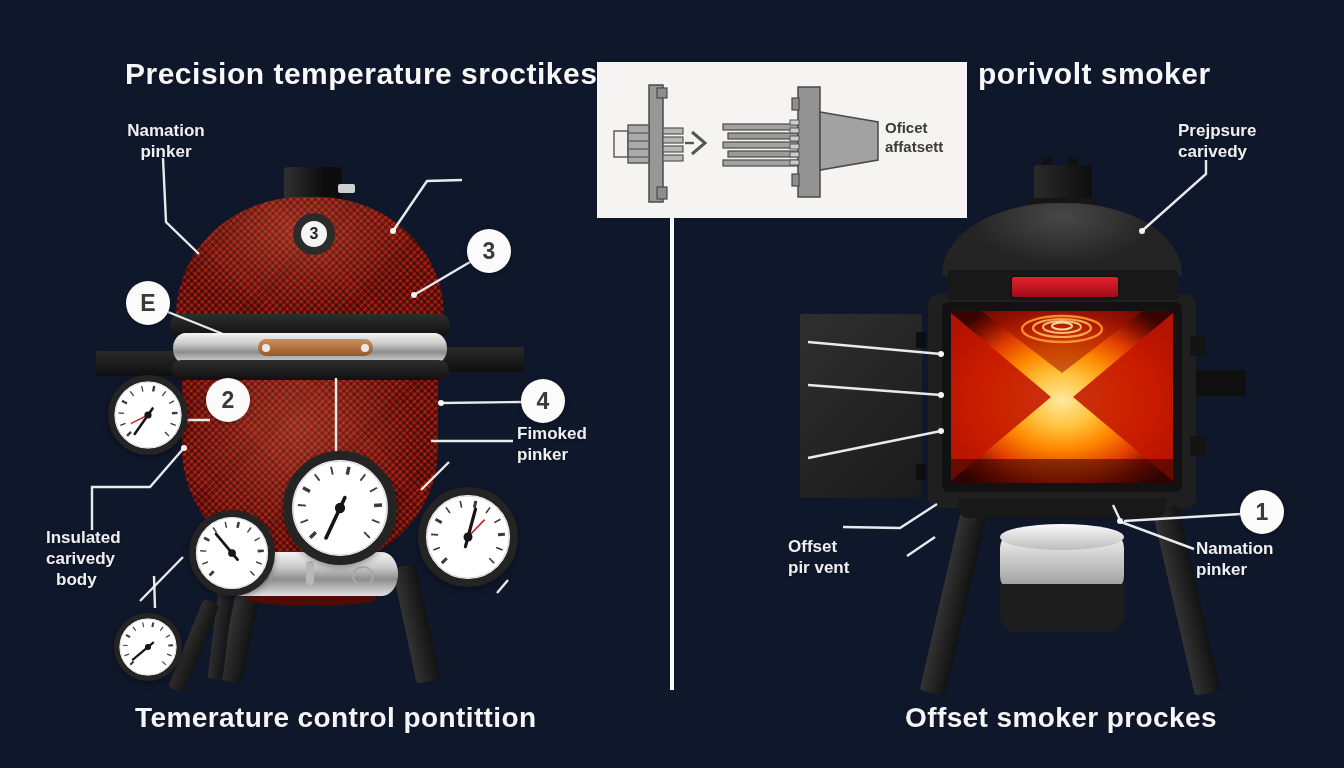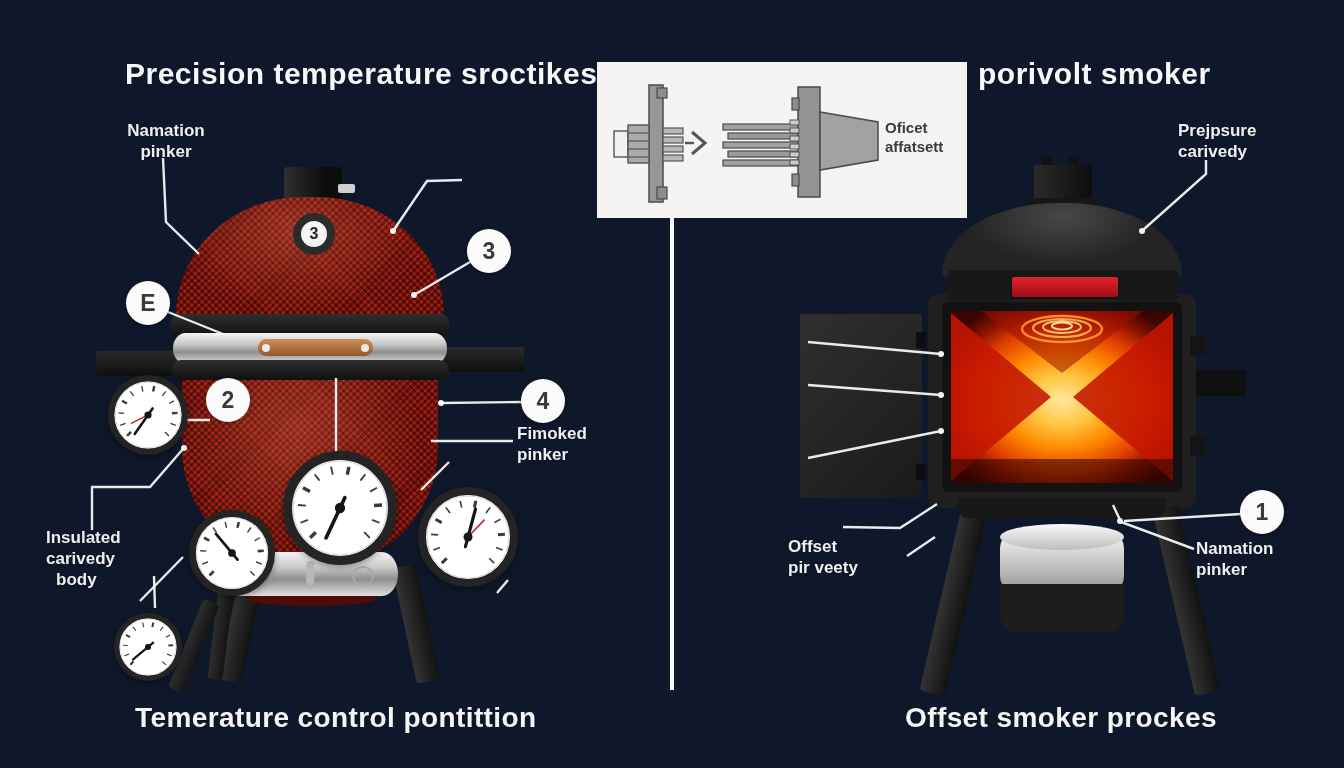--- a/index.html
+++ b/index.html
@@ -302,21 +302,21 @@
   <div class="abs callout" style="left:1240px;top:490px;">
       <span>1</span>
     </div>
 
   <div class="abs lbl" style="left:1178px;top:120px;z-index:8;">
     <div>Prejpsure</div>
     <div>carivedy</div>
   </div>
   <div class="abs lbl" style="left:788px;top:536px;z-index:8;">
     <div>Offset</div>
-    <div>pir veety</div>
+    <div>pir vent</div>
   </div>
   <div class="abs lbl" style="left:1196px;top:538px;z-index:8;">
     <div>Namation</div>
     <div>pinker</div>
   </div>
 
   <div class="abs caption" style="left:905px;top:702px;width:290px;">Offset smoker prockes</div>
 
   <svg id="leader-svg" class="abs" style="left:0;top:0;" width="1344" height="768" viewBox="0 0 1344 768">
     <polyline class="lline" points="163,158 166,222 199,254"></polyline>

